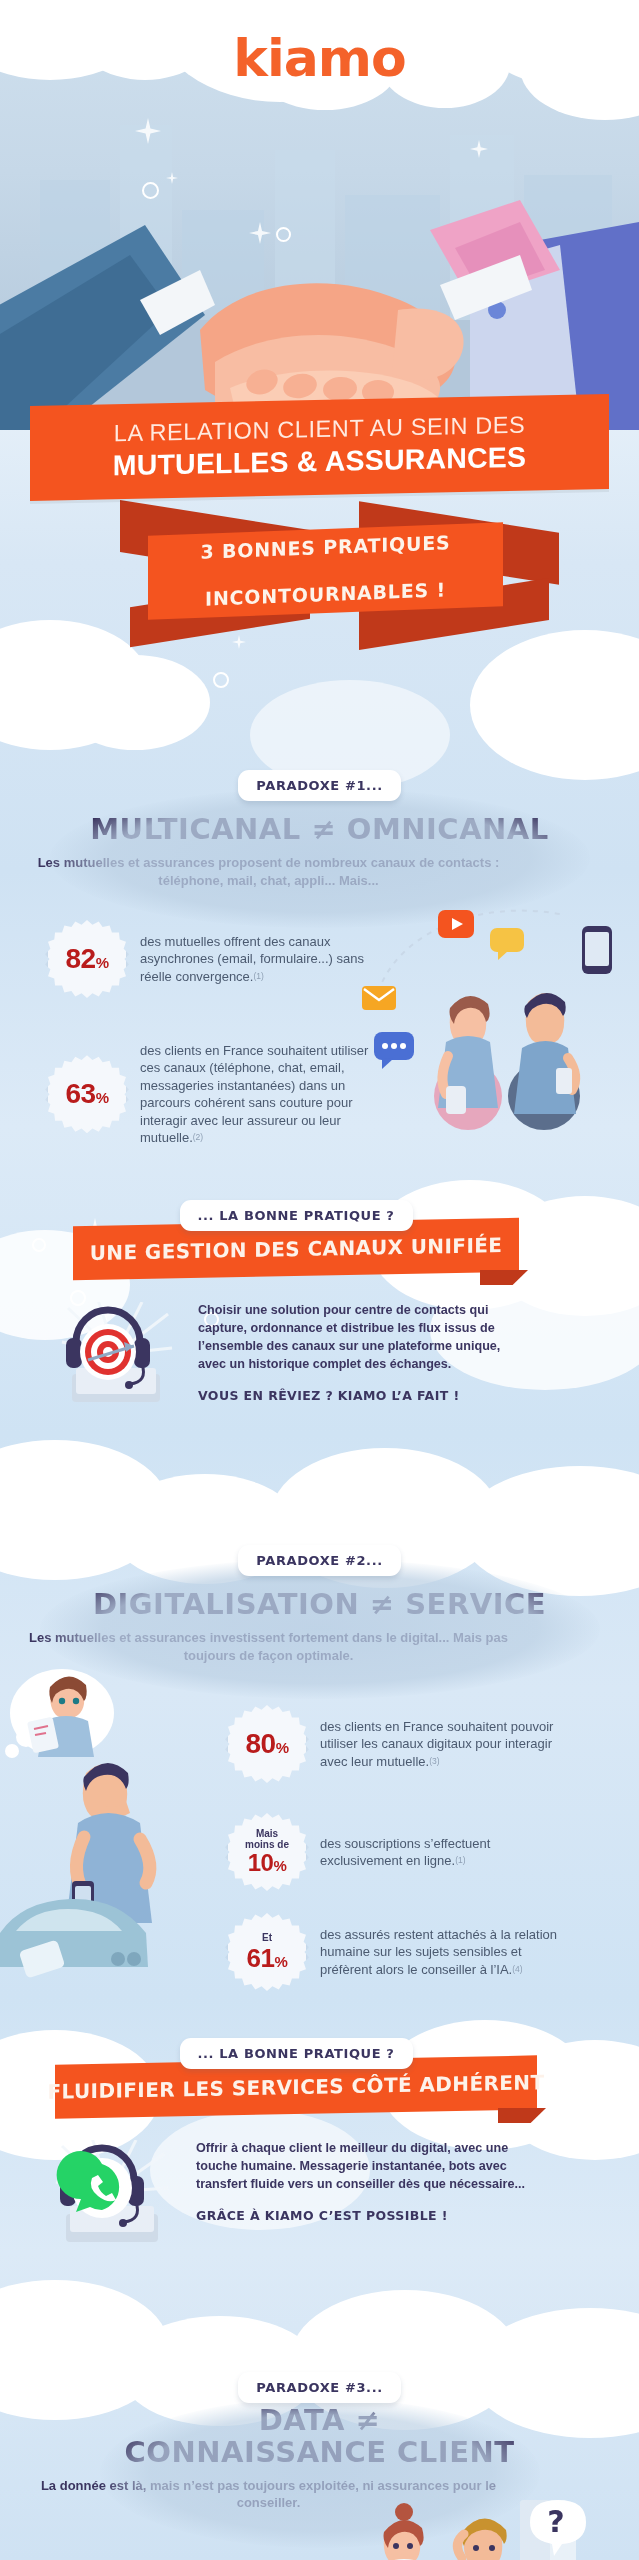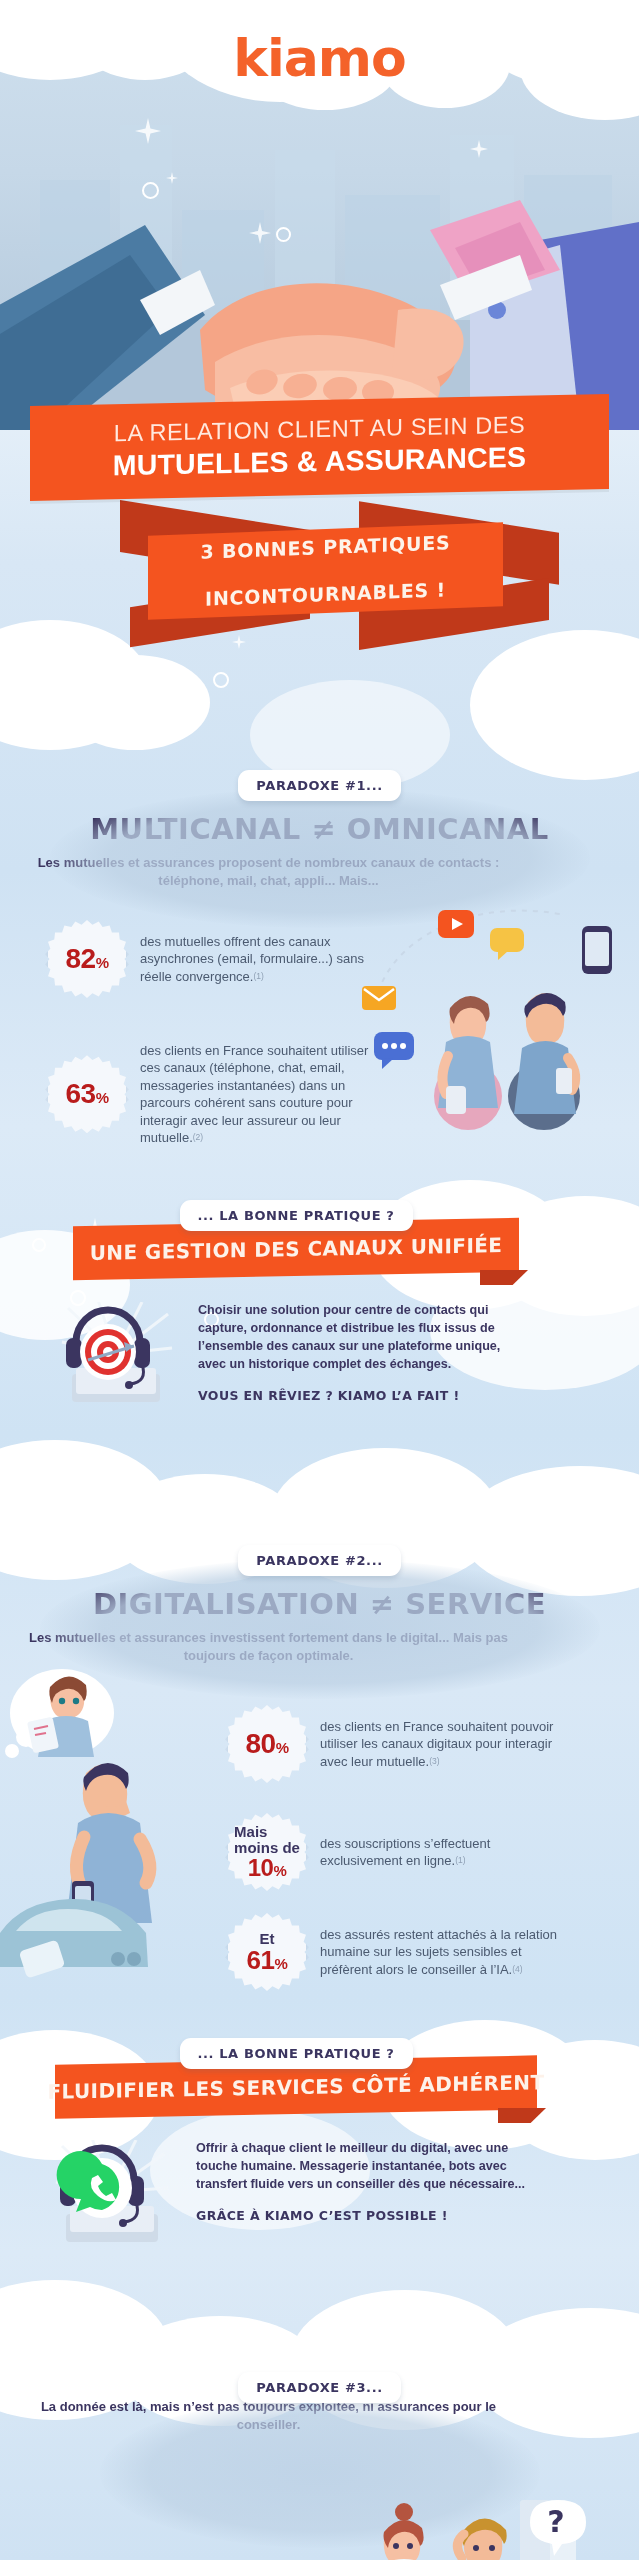--- a/index.html
+++ b/index.html
@@ -117,21 +117,21 @@
     background:#f5f8fc;
     filter:drop-shadow(0 3px 4px rgba(90,115,145,.20));
     clip-path:polygon(50% 0%,57% 6%,65% 2%,70% 9%,79% 7%,82% 16%,91% 16%,92% 25%,
       100% 28%,97% 37%,104% 44%,98% 50%,104% 57%,97% 63%,100% 72%,92% 75%,91% 84%,
       82% 84%,79% 93%,70% 91%,65% 98%,57% 94%,50% 100%,43% 94%,35% 98%,30% 91%,
       21% 93%,18% 84%,9% 84%,8% 75%,0% 72%,3% 63%,-4% 57%,2% 50%,-4% 44%,3% 37%,
       0% 28%,8% 25%,9% 16%,18% 16%,21% 7%,30% 9%,35% 2%,43% 6%);
   }
   .badge .bnum{font-size:28px;font-weight:700;color:#b91c1c;line-height:1;letter-spacing:-.5px;}
   .badge .bnum .pc{font-size:15px;font-weight:700;}
-  .badge .bpre{font-size:15px;font-weight:700;color:#3b3560;line-height:1.05;text-align:left;margin-bottom:1px;}
+  .badge .bpre{font-size:10px;font-weight:700;color:#3b3560;line-height:1.05;text-align:center;margin-bottom:1px;}
   .stat-txt{
     margin-left:14px;font-size:13px;line-height:1.34;color:#4b5a70;
     font-family:"Liberation Sans", sans-serif;max-width:230px;
   }
   .ref{font-size:8.5px;vertical-align:2px;color:#8fa0b5;}
 
   
   .gp{position:absolute;left:0;width:592px;}
   .gp-pill{position:relative;z-index:4;text-align:center;}
   .gp-band{
@@ -591,20 +591,24 @@
 
   <div class="section" style="top:2390px;height:170px;">
     <div class="ellipse" style="left:100px;top:8px;width:440px;height:150px;opacity:.7;"></div>
 
     <div class="pill-row" style="position:absolute;top:-18px;">
       <div class="pill">
         <span>PARADOXE #3...</span>
       </div>
     </div>
 
+    <div class="par-title" style="margin-top:14px;">
+      <span>DATA ≠</span><br>
+      <span>CONNAISSANCE CLIENT</span>
+    </div>
     <div class="par-sub" style="margin-top:8px;width:470px;">La donnée est là, mais n’est pas toujours exploitée, ni assurances  pour le conseiller.</div>
 
     <div class="illu" style="left:350px;top:110px;width:289px;height:60px;overflow:hidden;">
       <svg width="289" height="90" viewBox="0 0 289 90">
         <rect x="170" y="0" width="30" height="62" rx="3" fill="#dfe9f3"></rect>
         <rect x="200" y="8" width="26" height="54" rx="3" fill="#e9f1f8"></rect>
         <g>
           <circle cx="54" cy="12" r="9" fill="#b4543f"></circle>
           <path d="M36,30 q16,-16 32,0 q6,24 -4,32 q-12,10 -24,0 q-10,-12 -4,-32Z" fill="#f6c0a3"></path>
           <path d="M34,32 q18,-22 38,-4 q4,14 -2,18 q-4,-16 -18,-14 q-12,2 -14,16 q-6,-8 -4,-16Z" fill="#b4543f"></path>

